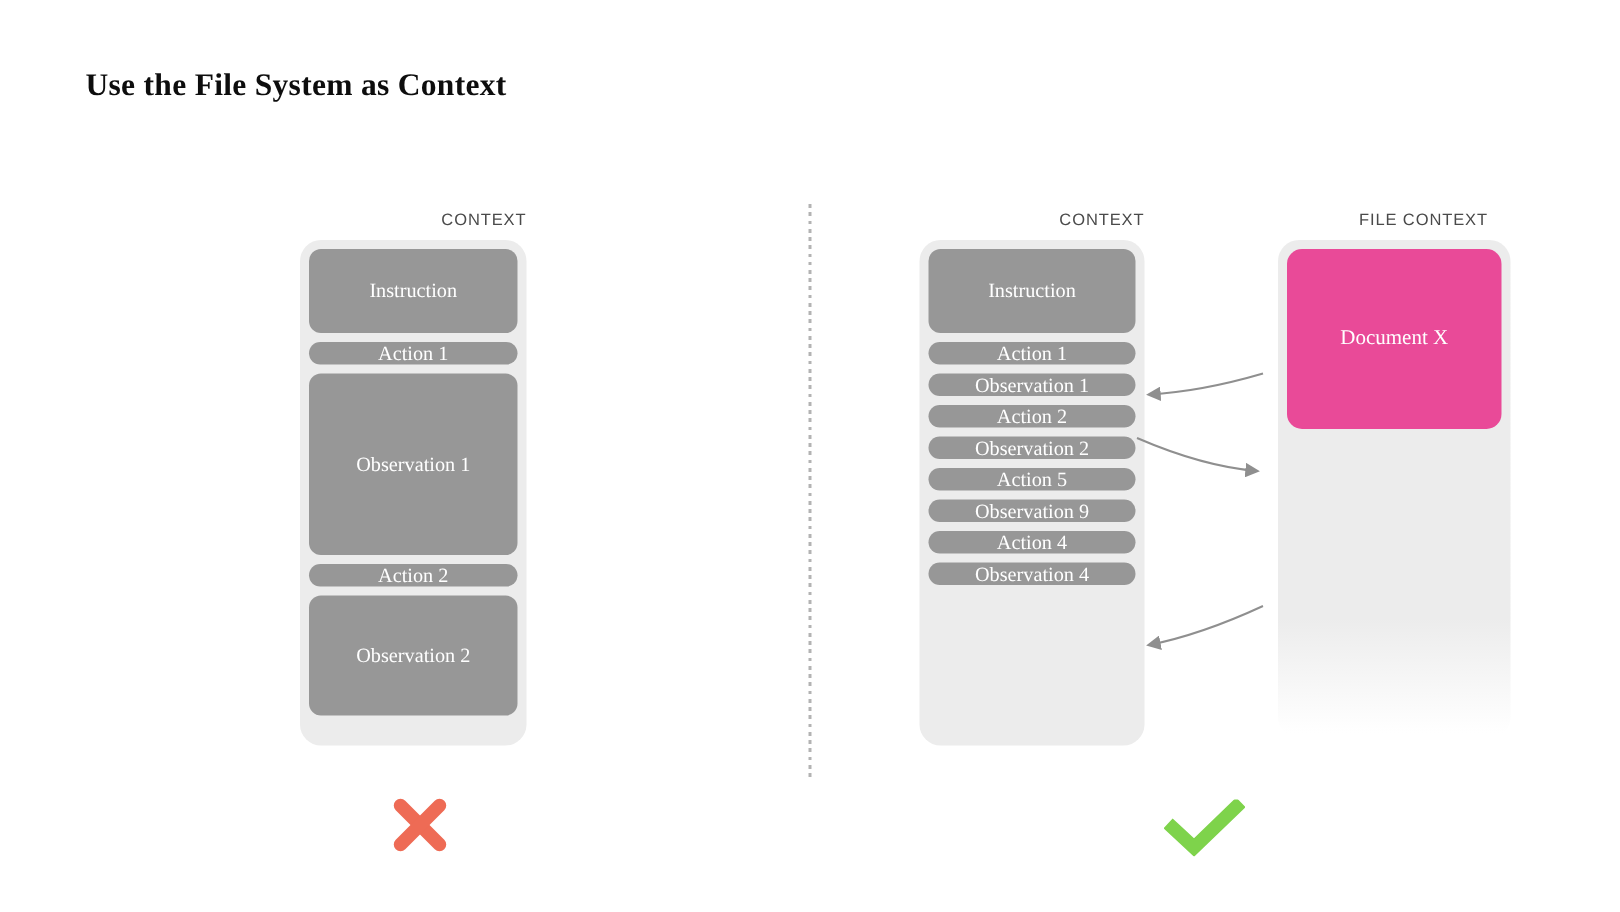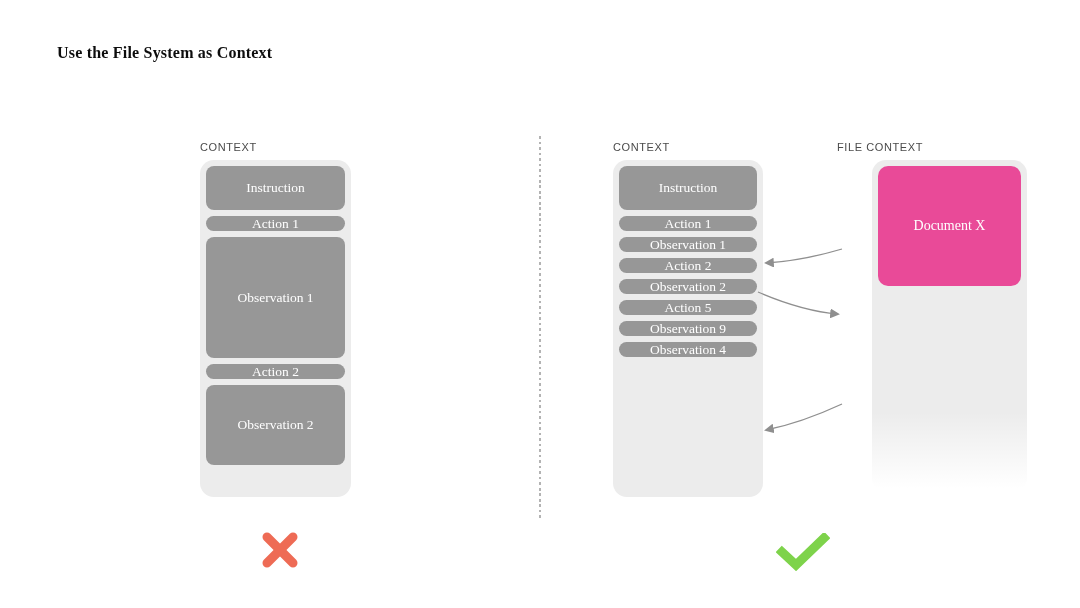--- a/index.html
+++ b/index.html
@@ -14,32 +14,32 @@
     overflow: hidden;
     font-family: "Liberation Sans", sans-serif;
   }
   .slide-title {
     position: absolute;
     left: 57px;
     top: 44px;
     margin: 0;
     font-family: "Liberation Serif", "DejaVu Serif", serif;
     font-weight: 700;
-    font-size: 16px;
+    font-size: 21px;
     letter-spacing: 0.2px;
     color: #0d0d0d;
   }
   .panel-label {
     position: absolute;
     top: 141px;
     font-family: "Liberation Sans", sans-serif;
     font-size: 11px;
     letter-spacing: 0.6px;
     color: #4a4a4a;
-    text-align: left;
+    text-align: right;
   }
   .container {
     position: absolute;
     top: 160px;
     background: #ececec;
     border-radius: 14px;
     display: flex;
     flex-direction: column;
     gap: 6px;
     padding: 6px;
@@ -62,30 +62,30 @@
     background: #e94a98;
     border-radius: 10px;
     color: #ffffff;
     font-family: "Liberation Serif", "DejaVu Serif", serif;
     font-size: 14px;
     display: flex;
     align-items: center;
     justify-content: center;
     text-align: center;
   }
-  .h44  { height: 44px; }
+  .h44  { height: 56px; }
   .h27  { height: 15px; }
   .h121 { height: 121px; }
   .h80  { height: 80px; }
   .h120 { height: 120px; }
 
   #left-context-container  { left: 200px; width: 151px; height: 337px; }
   #right-context-container { left: 613px; width: 150px; height: 337px; }
   #file-system-container {
-    left: 872px; width: 155px; height: 332px;
+    left: 852px; width: 155px; height: 332px;
     background: linear-gradient(to bottom,
       #ececec 0%, #ececec 76%, rgba(236,236,236,0) 99%);
     gap: 22px;
   }
   #left-context-label  { left: 200px; width: 151px; }
   #right-context-label { left: 613px; width: 150px; }
   #file-system-label   { left: 837px; width: 155px; }
 
   .divider {
     position: absolute;
@@ -127,20 +127,21 @@
 
 <div class="panel-label" id="right-context-label">CONTEXT</div>
 <div class="container" id="right-context-container">
   <div class="gbox h44">Instruction</div>
   <div class="gbox h27">Action 1</div>
   <div class="gbox h27">Observation 1</div>
   <div class="gbox h27">Action 2</div>
   <div class="gbox h27">Observation 2</div>
   <div class="gbox h27">Action 5</div>
   <div class="gbox h27">Observation 9</div>
+  <div class="gbox h27">Action 4</div>
   <div class="gbox h27">Observation 4</div>
 </div>
 
 <div class="panel-label" id="file-system-label">FILE CONTEXT</div>
 <div class="container" id="file-system-container">
   <div class="pbox h120">Document X</div>
 </div>
 
 <svg class="arrows-overlay" viewBox="0 0 1080 608" xmlns="http://www.w3.org/2000/svg">
   <defs>

